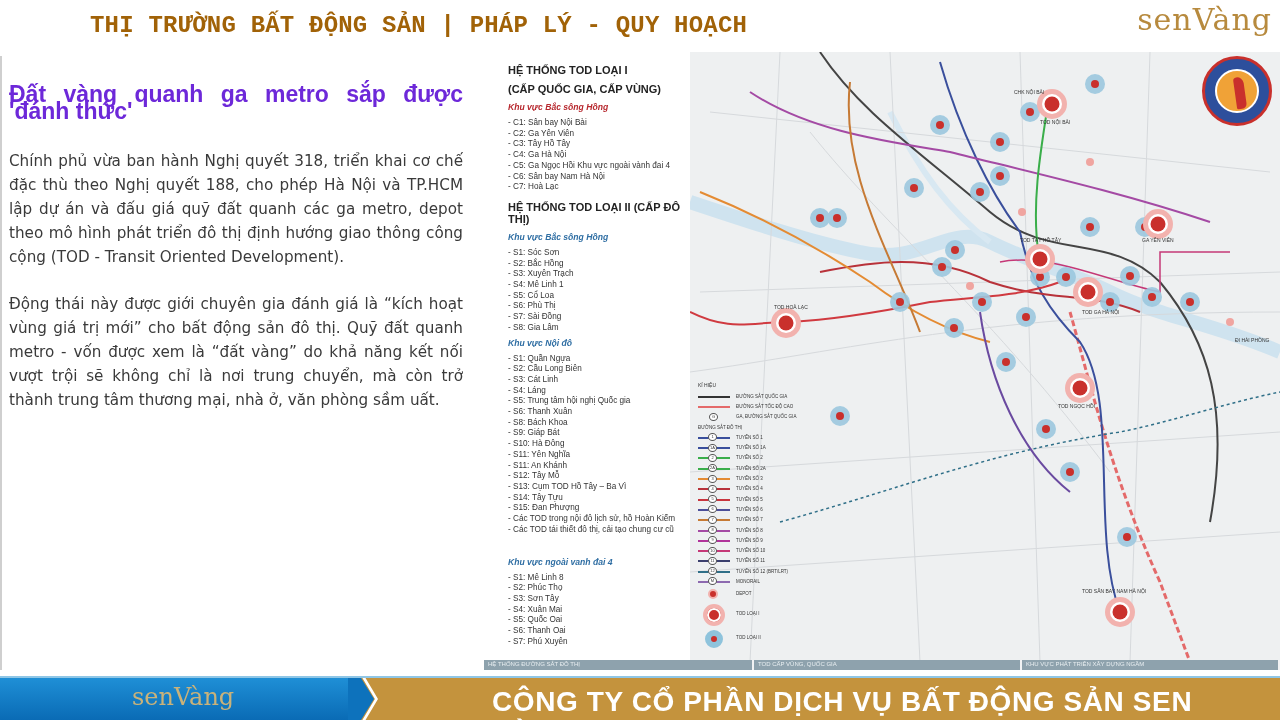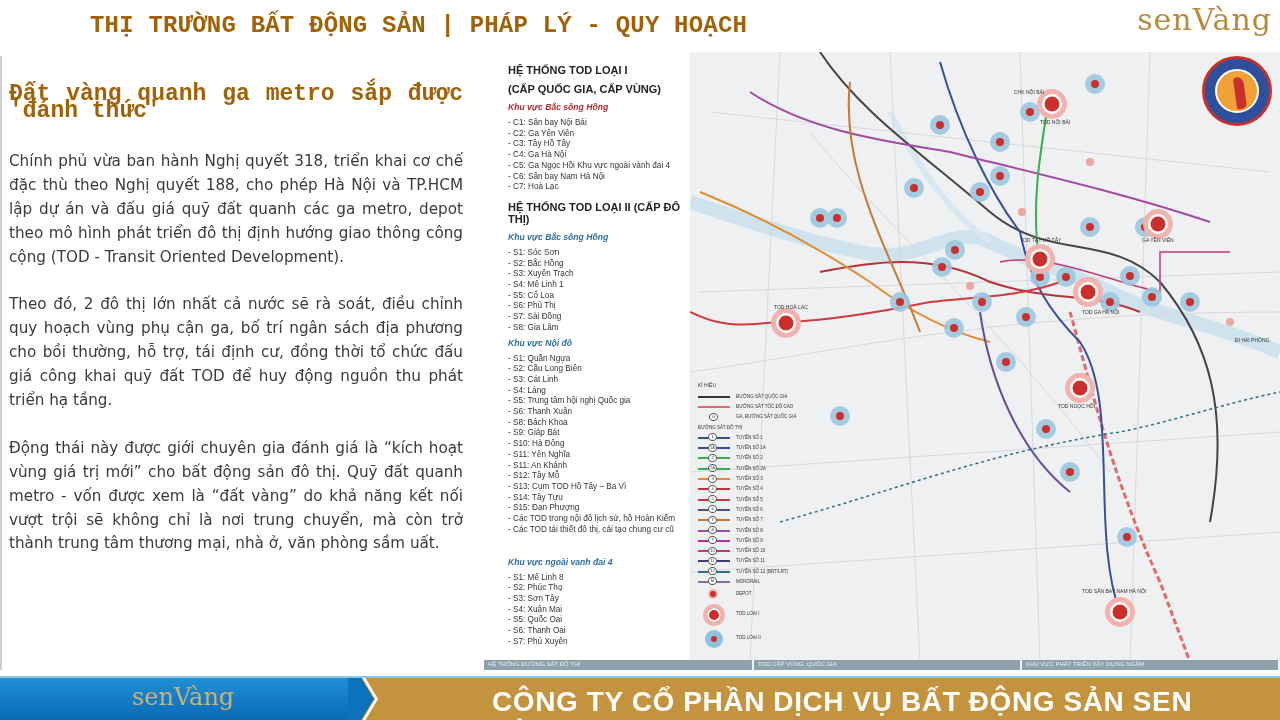--- a/index.html
+++ b/index.html
@@ -11,22 +11,22 @@
     color: #e3a531; font-family: "Liberation Sans", sans-serif; font-weight: bold; font-size: 34px;
     display: flex; align-items: center; justify-content: center; }
   .header-title { position: absolute; left: 90px; top: 12px; font-family: Liberation Mono, monospace;
     font-weight: bold; font-size: 24px; color: #a16207; letter-spacing: 0.2px; }
   .brand-logo { position: absolute; right: 8px; top: 2px; font-family: "DejaVu Serif", serif; font-size: 30px;
     color: #b78a3e; letter-spacing: 1px; }
 
   .left-border { position: absolute; left: 0; top: 56px; width: 2px; height: 614px; background: #cfcfcf; }
 
   .article { position: absolute; left: 9px; top: 86px; width: 454px; }
-  .article-title { font-family: Liberation Mono, monospace; font-weight: bold; font-size: 23px; line-height: 17px;
-    color: #a16207; text-align: justify; text-align-last: left; }
+  .article-title { font-family: Liberation Sans, sans-serif; font-weight: bold; font-size: 23px; line-height: 17px;
+    color: #6d28d9; text-align: justify; text-align-last: left; }
   .article-body { margin-top: 30px; font-family: "DejaVu Sans", sans-serif; font-size: 15.2px; line-height: 23.9px;
     color: #3a3a3a; text-align: justify; }
   .article-body p { margin-bottom: 23.9px; }
 
   .map-panel { position: absolute; left: 484px; top: 52px; width: 796px; height: 618px; background: #f2f3f4; overflow: hidden; }
   .legend-list { position: absolute; left: 0; top: 0; width: 206px; height: 610px; background: #fff; padding: 6px 0 0 24px;
     font-family: "Liberation Sans", sans-serif; font-size: 8.2px; color: #333; }
   .legend-list .h { font-weight: bold; color: #222; margin: 6px 0 7px; font-size: 11px; }
   .legend-list .zone { font-style: italic; font-weight: bold; margin: 4px 0 6px; font-size: 8.6px; }
   .legend-list .zone.red { color: #b7282e; }
@@ -69,21 +69,20 @@
   <div class="header-title">THỊ TRƯỜNG BẤT ĐỘNG SẢN | PHÁP LÝ - QUY HOẠCH</div>
   <div class="brand-logo">senVàng</div>
 </div>
 
 <div class="left-border"></div>
 
 <div class="article">
   <h1 class="article-title">Đất vàng quanh ga metro sắp được 'đánh thức'</h1>
   <div class="article-body">
     <p>Chính phủ vừa ban hành Nghị quyết 318, triển khai cơ chế đặc thù theo Nghị quyết 188, cho phép Hà Nội và TP.HCM lập dự án và đấu giá quỹ đất quanh các ga metro, depot theo mô hình phát triển đô thị định hướng giao thông công cộng (TOD - Transit Oriented Development).</p>
-    <p>Theo đó, 2 đô thị lớn nhất cả nước sẽ rà soát, điều chỉnh quy hoạch vùng phụ cận ga, bố trí ngân sách địa phương cho bồi thường, hỗ trợ, tái định cư, đồng thời tổ chức đấu giá công khai quỹ đất TOD để huy động nguồn thu phát triển hạ tầng.</p>
     <p>Động thái này được giới chuyên gia đánh giá là “kích hoạt vùng giá trị mới” cho bất động sản đô thị. Quỹ đất quanh metro - vốn được xem là “đất vàng” do khả năng kết nối vượt trội sẽ không chỉ là nơi trung chuyển, mà còn trở thành trung tâm thương mại, nhà ở, văn phòng sầm uất.</p>
   </div>
 </div>
 
 <div class="map-panel">
   <div class="legend-list">
     <div class="h">HỆ THỐNG TOD LOẠI I</div>
     <div class="h">(CẤP QUỐC GIA, CẤP VÙNG)</div>
     <div class="zone red">Khu vực Bắc sông Hồng</div>
     <div class="it">- C1: Sân bay Nội Bài</div>

